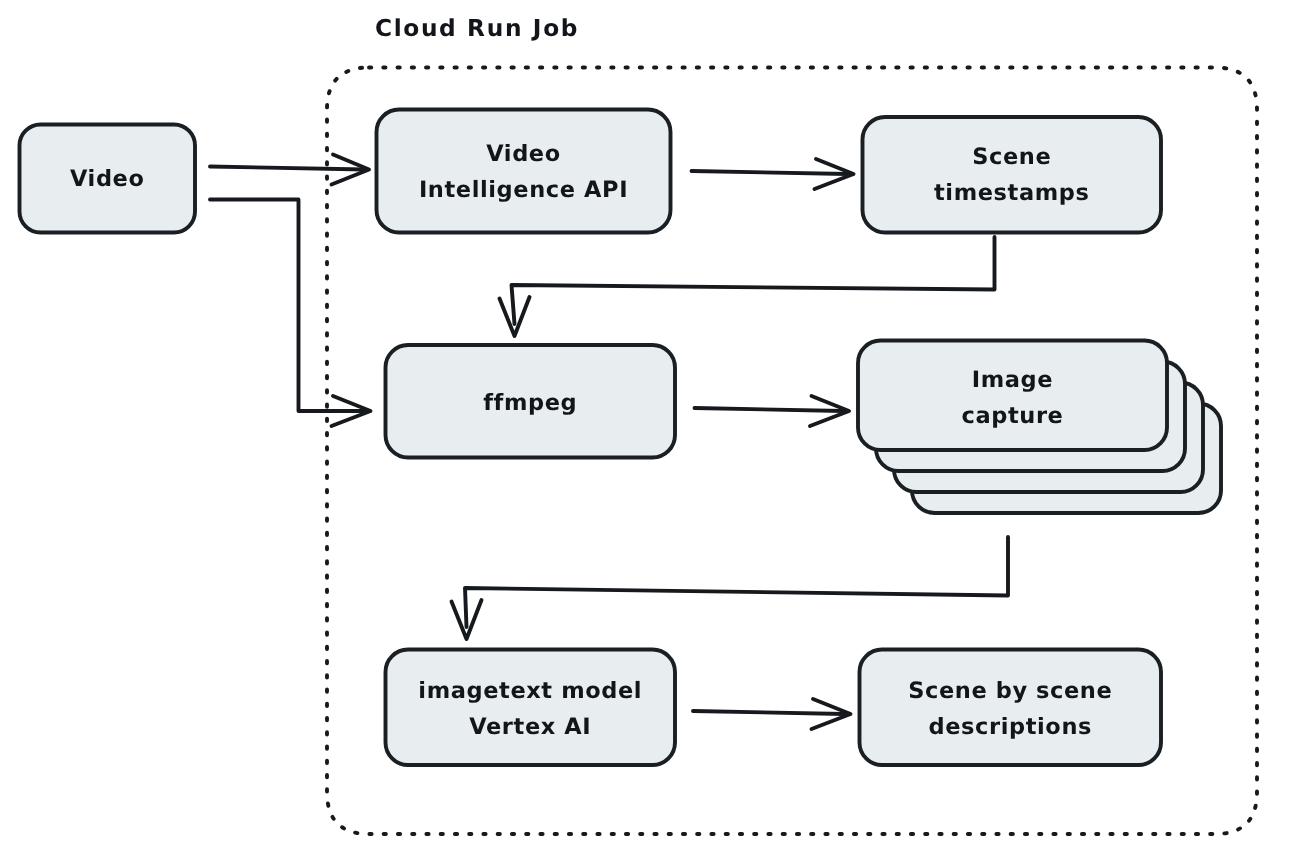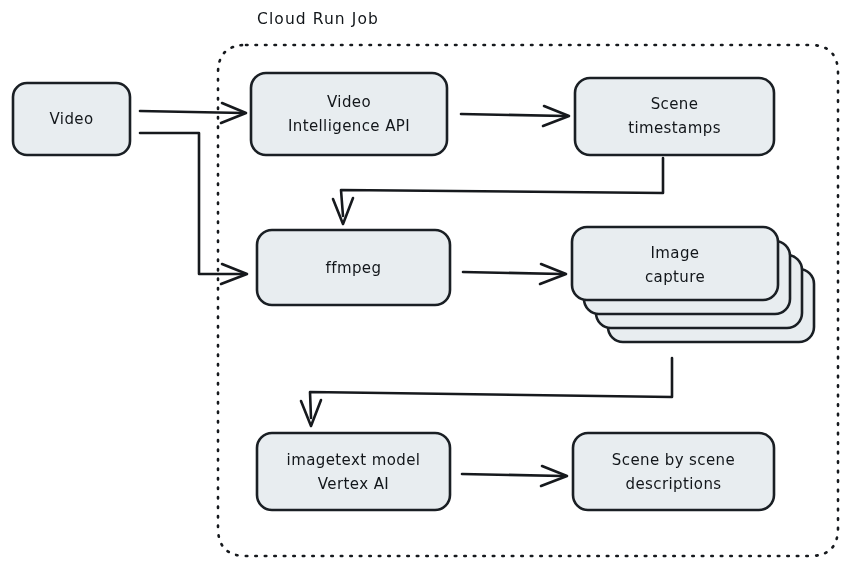--- a/index.html
+++ b/index.html
@@ -10,20 +10,21 @@
   }
   body {
     font-family: "DejaVu Sans", sans-serif;
   }
   #canvas {
     position: relative;
     width: 860px;
     height: 568px;
     background: #ffffff;
     overflow: hidden;
+    font-weight: bold;
   }
   #diagram-svg {
     position: absolute;
     left: 0;
     top: 0;
     width: 860px;
     height: 568px;
   }
   .node-label {
     font-family: "DejaVu Sans", sans-serif;

